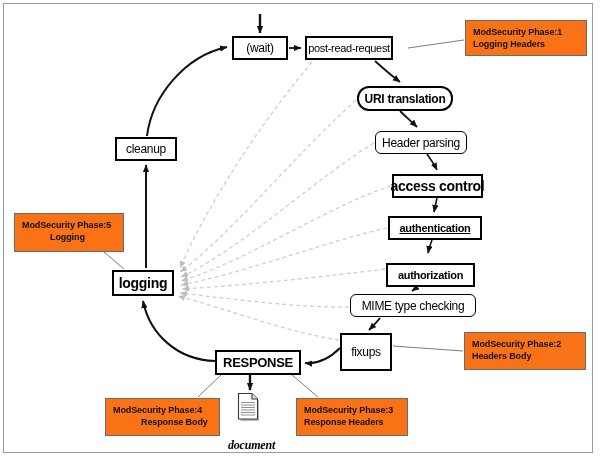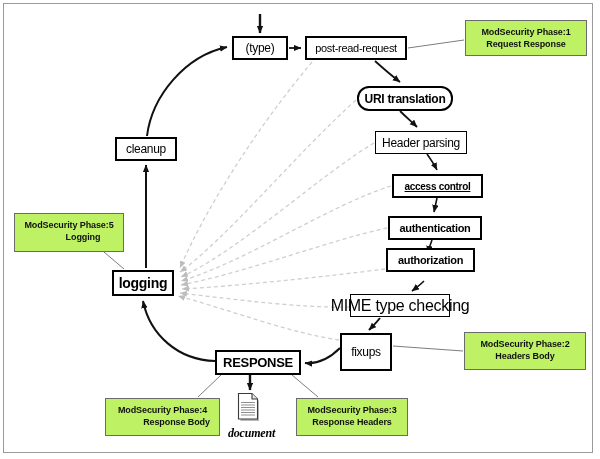--- a/index.html
+++ b/index.html
@@ -24,44 +24,43 @@
     border:2px solid #000000;
     box-sizing:border-box;
     display:flex;align-items:center;justify-content:center;
     font-family:"Liberation Sans", sans-serif;
     color:#000;
     white-space:nowrap;
     letter-spacing:-0.3px;
     z-index:3;
   }
   .node.bold{font-weight:bold;}
-  .node.thin{border-width:1px;}
+  .node.thin{border-width:1px;border-radius:6px;}
   .note{
     position:absolute;
-    background:#bef264;
+    background:#f97316;
     border:1px solid #6b6b6b;
     box-sizing:border-box;
     font-family:"Liberation Sans", sans-serif;
     font-size:9px;
     font-weight:bold;
     color:#111;
     line-height:12px;
     padding:5px 7px 5px 7px;
     z-index:3;
     letter-spacing:-0.1px;
-    text-align:center;
   }
   .note .l2{display:block;}
   .note.indent .l2{padding-left:28px;}
   .doc-wrap{position:absolute;z-index:3;text-align:center;}
   .doc-icon{position:relative;width:26px;height:32px;margin:0 auto;}
   .doc-label{
     font-family:"Liberation Serif", serif;
     font-style:italic;font-weight:bold;font-size:12px;
-    margin-top:2px;color:#000;letter-spacing:-0.2px;
+    margin-top:14px;color:#000;letter-spacing:-0.2px;
   }
 </style>
 </head>
 <body>
 
 <div id="canvas">
   <div id="frame"></div>
 
   <svg id="wires" viewBox="0 0 600 459" xmlns="http://www.w3.org/2000/svg">
     <defs>
@@ -111,48 +110,48 @@
     <path d="M 339 340 C 290 333, 230 310, 178 296" fill="none" stroke="#cfcfcf" stroke-width="1.3" stroke-dasharray="4,3" marker-end="url(#ahg)"></path>
 
     <line x1="464" y1="40" x2="408" y2="48" stroke="#7d7d7d" stroke-width="1"></line>
     <line x1="463" y1="351" x2="393" y2="346" stroke="#7d7d7d" stroke-width="1"></line>
     <line x1="318" y1="397" x2="292" y2="375" stroke="#7d7d7d" stroke-width="1"></line>
     <line x1="198" y1="397" x2="221" y2="375" stroke="#7d7d7d" stroke-width="1"></line>
     <line x1="104" y1="252" x2="124" y2="269" stroke="#7d7d7d" stroke-width="1"></line>
   </svg>
 
   <div class="node" style="left:232px;top:36px;width:56px;height:24px;font-size:12px;">
-    <span>(type)</span>
-  </div>
-
-  <div class="node" style="left:305px;top:36px;width:102px;height:24px;font-size:11px;">
+    <span>(wait)</span>
+  </div>
+
+  <div class="node" style="left:305px;top:36px;width:88px;height:24px;font-size:11px;">
     <span>post-read-request</span>
   </div>
 
   <div class="node bold" style="left:357px;top:86px;width:96px;height:25px;font-size:12px;border-radius:12px;">
     <span>URI translation</span>
   </div>
 
   <div class="node thin" style="left:375px;top:131px;width:92px;height:23px;font-size:12px;">
     <span>Header parsing</span>
   </div>
 
-  <div class="node bold" style="left:392px;top:174px;width:91px;height:24px;font-size:10px;text-decoration:underline;">
+  <div class="node bold" style="left:392px;top:174px;width:91px;height:24px;font-size:14px;">
     <span>access control</span>
   </div>
 
-  <div class="node bold" style="left:388px;top:216px;width:94px;height:24px;font-size:11px;">
+  <div class="node bold" style="left:388px;top:216px;width:94px;height:24px;font-size:11px;text-decoration:underline;">
     <span>authentication</span>
   </div>
 
-  <div class="node bold" style="left:386px;top:248px;width:89px;height:24px;font-size:11px;">
+  <div class="node bold" style="left:386px;top:263px;width:89px;height:24px;font-size:11px;">
     <span>authorization</span>
   </div>
 
-  <div class="node thin" style="left:350px;top:294px;width:100px;height:23px;font-size:16px;">
+  <div class="node thin" style="left:350px;top:294px;width:126px;height:23px;font-size:12px;">
     <span>MIME type checking</span>
   </div>
 
   <div class="node" style="left:340px;top:333px;width:52px;height:38px;font-size:12px;text-align:center;">
     <span>fixups</span>
   </div>
 
   <div class="node bold" style="left:215px;top:350px;width:86px;height:25px;font-size:13px;">
     <span>RESPONSE</span>
   </div>
@@ -160,21 +159,21 @@
   <div class="node bold" style="left:112px;top:270px;width:62px;height:26px;font-size:14px;">
     <span>logging</span>
   </div>
 
   <div class="node" style="left:115px;top:137px;width:62px;height:24px;font-size:12px;">
     <span>cleanup</span>
   </div>
 
   <div class="note" style="left:465px;top:20px;width:122px;height:36px;">
     <span class="l1">ModSecurity Phase:1</span>
-    <span class="l2">Request Response</span>
+    <span class="l2">Logging Headers</span>
   </div>
 
   <div class="note indent" style="left:14px;top:213px;width:110px;height:39px;">
     <span class="l1">ModSecurity Phase:5</span>
     <span class="l2">Logging</span>
   </div>
 
   <div class="note" style="left:464px;top:332px;width:122px;height:38px;">
     <span class="l1">ModSecurity Phase:2</span>
     <span class="l2">Headers Body</span>

